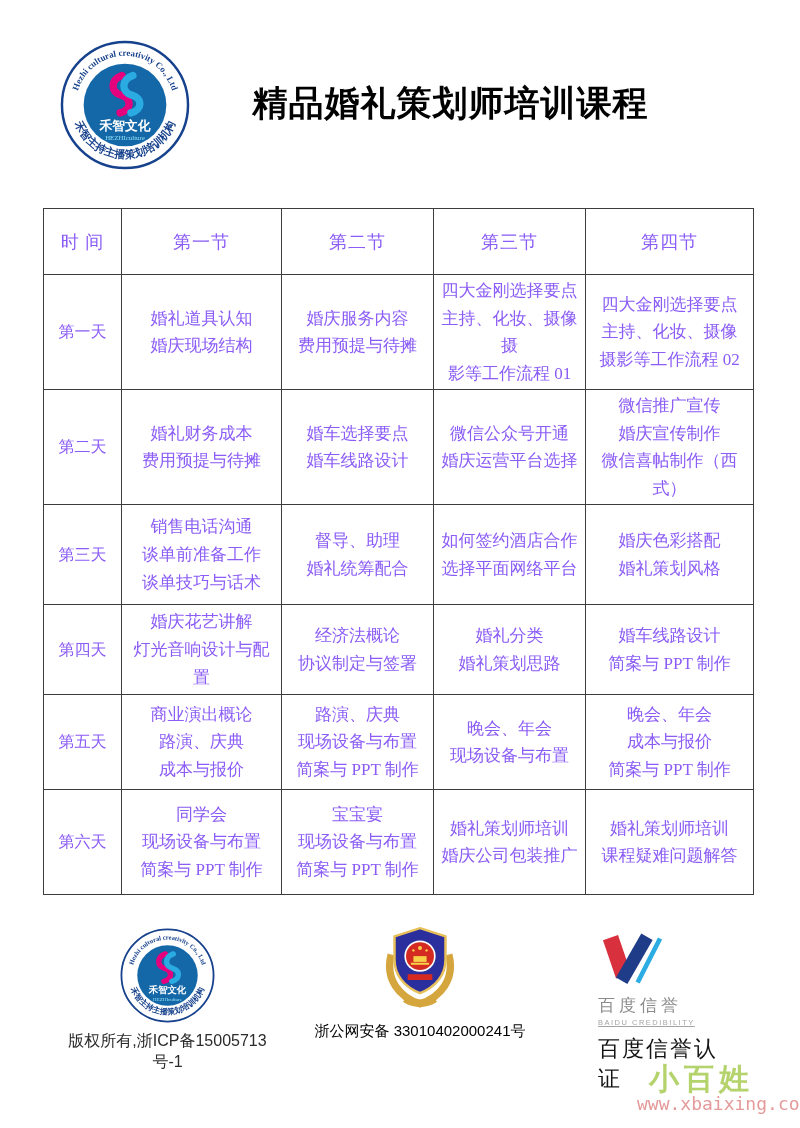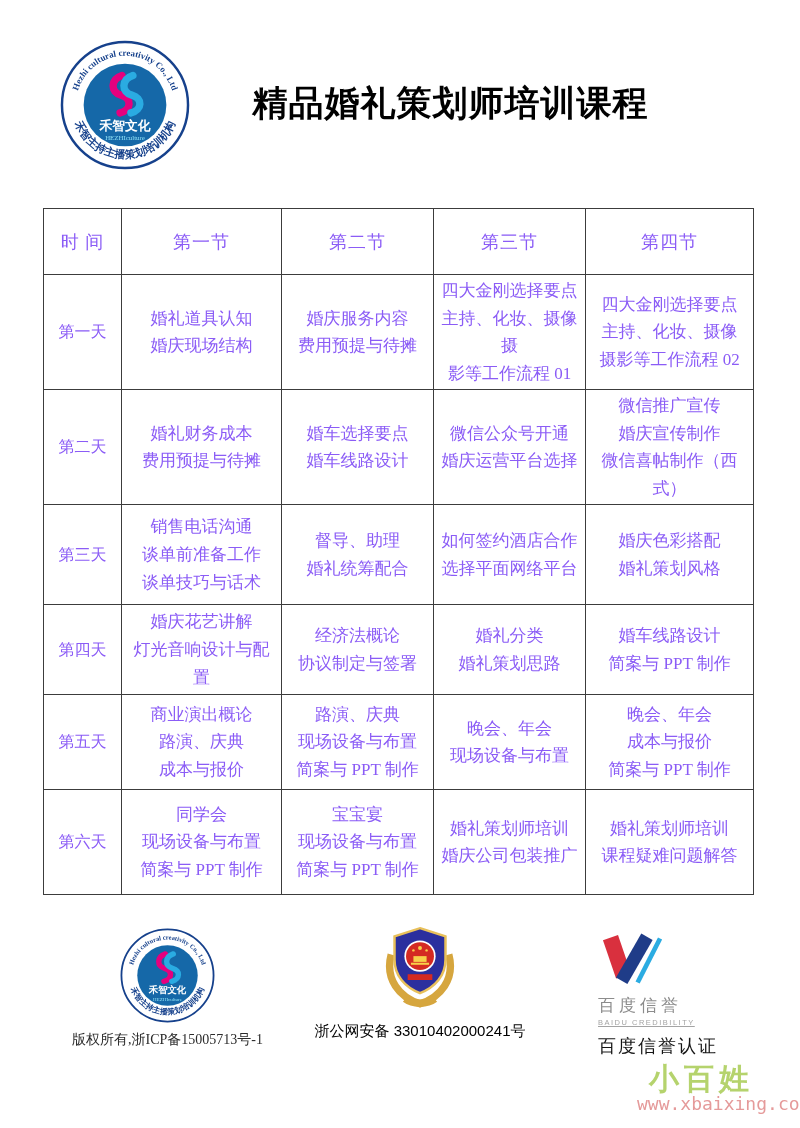--- a/index.html
+++ b/index.html
@@ -25,33 +25,33 @@
   .schedule tr:nth-child(2){ height:97px; }
   .schedule tr:nth-child(3){ height:92px; }
   .schedule tr:nth-child(4){ height:100px; }
   .schedule tr:nth-child(5){ height:90px; }
   .schedule tr:nth-child(6){ height:95px; }
   .schedule tr:nth-child(7){ height:105px; }
 
   
   .footer-left  { position:absolute; left:55px;  top:928px; width:225px; text-align:center; }
   .footer-left svg { width:95px; height:95px; }
-  .copyright { margin-top:4px; font-family:Liberation Serif, serif;
-               font-size:14px; color:#2b2b2b; }
+  .copyright { margin-top:4px; font-family:Liberation Sans, sans-serif;
+               font-size:16px; color:#2b2b2b; }
   .footer-center { position:absolute; left:300px; top:922px; width:240px; text-align:center; }
   .footer-center svg.badge { width:74px; height:88px; }
   .police-record { margin-top:8px; font-family:"Liberation Sans","DejaVu Sans",sans-serif;
                    font-size:15px; font-weight:normal; color:#000; }
   .footer-right { position:absolute; left:598px; top:932px; width:135px; text-align:left; }
   .footer-right svg.baidu-v { width:68px; height:58px; }
   .baidu-name { font-size:17px; color:#8c8c8c; letter-spacing:4px;
                 font-family:"Liberation Sans","DejaVu Sans",sans-serif; }
   .baidu-sub  { font-size:7.5px; color:#a4a4a4; letter-spacing:1.5px; margin-top:1px;
                 font-family:"Liberation Sans","DejaVu Sans",sans-serif;text-decoration:underline; }
-  .baidu-cert { font-size:18px; color:#141414; margin-top:7px; letter-spacing:2px;
+  .baidu-cert { font-size:22px; color:#141414; margin-top:7px; letter-spacing:2px;
                 font-family:"Liberation Sans","DejaVu Sans",sans-serif; }
 
   
   .watermark { position:absolute; left:645px; top:1062px; width:150px; display:flex; align-items:flex-end; }
   .wm-text { margin-left:4px; }
   .wm-name { font-size:30px; font-weight:bold; color:#b5d36d; letter-spacing:5px; line-height:1.1;
              font-family:"Liberation Sans","DejaVu Sans",sans-serif; }
   .wm-url  { font-size:18px; color:#e59a9a; margin-top:-2px; margin-left:-12px;
              font-family:"DejaVu Sans Mono","Liberation Mono",monospace; }
 </style>

